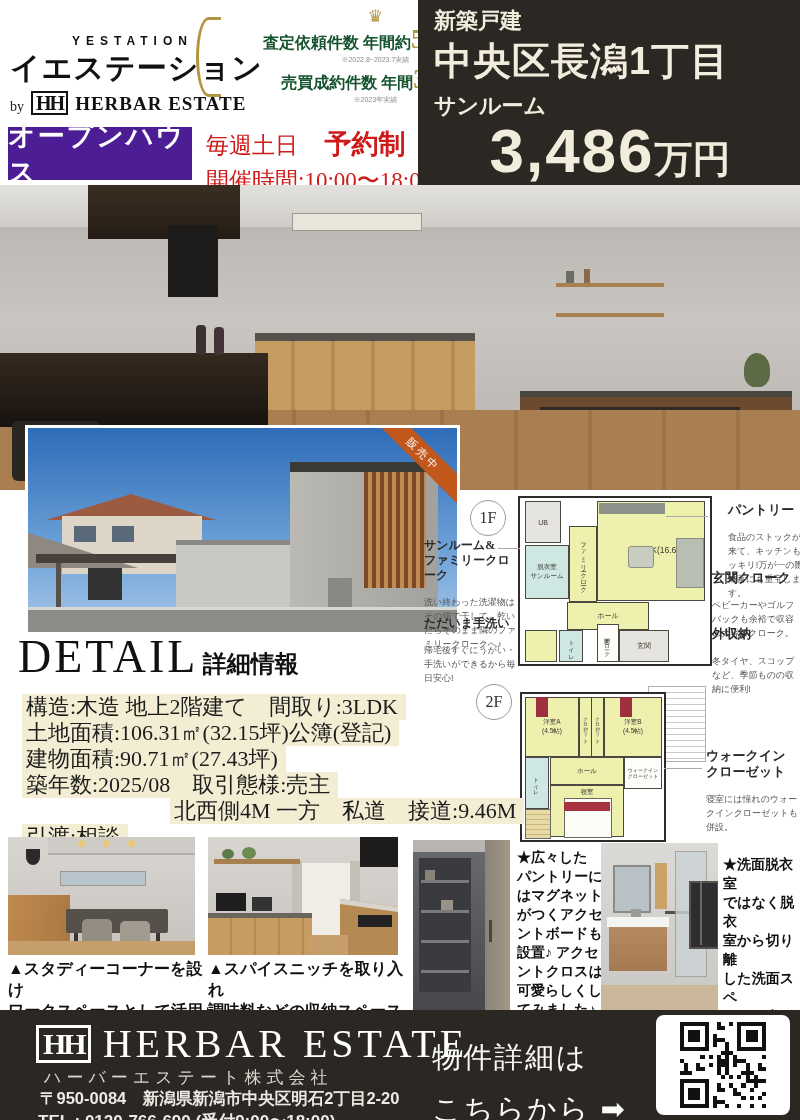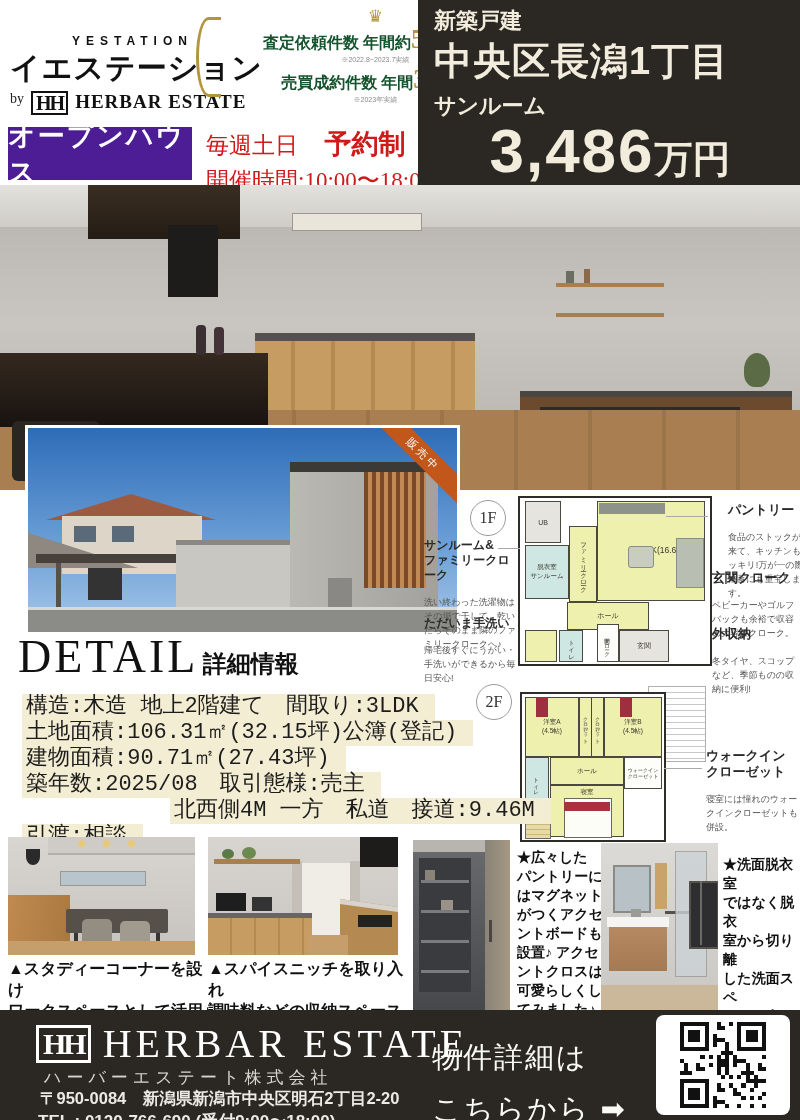--- a/index.html
+++ b/index.html
@@ -4,21 +4,21 @@
 <style>
   html,body{margin:0;padding:0;background:#e8e8e8;}
   .page{position:relative;width:800px;height:1120px;background:#ffffff;overflow:hidden;
         font-family:"Liberation Sans",sans-serif;color:#1e1e1e;}
   .abs{position:absolute;}
   .pre{white-space:pre-line;}
 
   
   .logo-en{font-size:12px;font-weight:bold;letter-spacing:6px;color:#111;}
   .logo-jp{font-size:30px;font-weight:900;color:#111;letter-spacing:1px;}
-  .logo-byrow{display:flex;align-items:flex-start;gap:7px;}
+  .logo-byrow{display:flex;align-items:flex-end;gap:7px;}
   .logo-by{font-size:14px;color:#222;font-family:"Liberation Serif",serif;}
   .hh-mark{font-family:"Liberation Serif",serif;font-weight:bold;font-size:20px;letter-spacing:-2px;color:#111;border:2px solid #111;padding:0 3px;line-height:20px;}
   .logo-name{font-family:"Liberation Serif",serif;font-weight:bold;font-size:19px;letter-spacing:1px;color:#111;}
 
   
   .award-wrap{display:flex;align-items:center;}
   .laurel{width:22px;height:74px;border:3px solid #b3953f;}
   .laurel.l{border-right:none;border-radius:50% 0 0 50% / 50% 0 0 50%;}
   .laurel.r{border-left:none;border-radius:0 50% 50% 0 / 0 50% 50% 0;}
   .award-body{text-align:center;padding:0 6px;}
@@ -53,31 +53,31 @@
            display:flex;align-items:center;justify-content:center;font-family:"Liberation Serif",serif;font-size:16px;color:#333;}
   .plan{background:#fff;border:2.5px solid #2e2c28;}
   .room{position:absolute;border:1px solid #4a483f;display:flex;align-items:center;justify-content:center;
         text-align:center;color:#3a382f;overflow:hidden;}
   .room.y{background:#eef0ae;}
   .room.b{background:#cfe7e2;}
   .room.g{background:#e6e4de;}
   .room.w{background:#fdfdfa;}
   .vtext{writing-mode:vertical-rl;}
   .anno-t{font-weight:bold;font-size:13px;color:#2a2a2a;line-height:16px;}
-  .anno-t.sm{font-size:12px;line-height:15px;}
+  .anno-t.sm{font-size:12px;line-height:15px;font-family:Liberation Serif, serif;}
   .anno-b{font-size:9px;color:#555;line-height:14px;margin-top:12px;}
   .cline{background:#aaa;}
   .hatch{background:repeating-linear-gradient(180deg,#ffffff 0 5px,#c9c9c9 5px 6px);border:1px solid #b0b0b0;}
 
   
   .detail-en{font-family:"Liberation Serif",serif;font-size:46px;letter-spacing:3px;color:#111;}
   .detail-jp{font-weight:bold;font-size:24px;color:#111;}
   .detail-rows{display:flex;flex-direction:column;align-items:flex-start;}
-  .drow{background:#f3edd3;font-family:Liberation Mono, monospace;font-size:22px;color:#1c1c1c;
-        padding:1px 16px 1px 4px;line-height:24px;white-space:nowrap;}
+  .drow{background:#f3edd3;font-family:Liberation Serif, serif;font-size:22px;color:#1c1c1c;
+        padding:1px 8px 1px 4px;line-height:24px;white-space:nowrap;}
   .drow.indent{margin-left:148px;}
 
   
   .gcap{font-weight:bold;font-size:16px;line-height:21px;color:#111;}
   .gcap.col{font-size:14px;line-height:19px;}
 
   
   .footer{background:#2b2824;color:#f2f0ea;}
   .ft-logo{font-family:"Liberation Serif",serif;font-size:40px;letter-spacing:4px;color:#fff;}
   .ft-hh{font-family:"Liberation Serif",serif;font-weight:bold;font-size:30px;letter-spacing:-3px;color:#fff;border:3px solid #fff;padding:0 4px;line-height:32px;}

